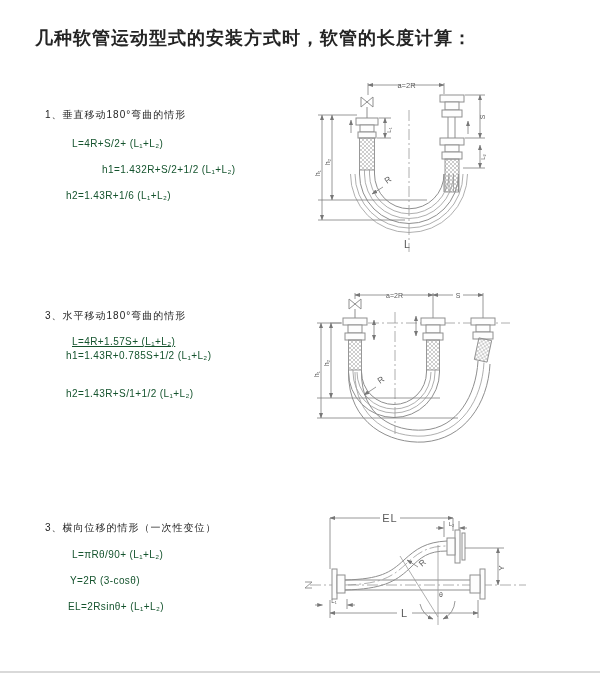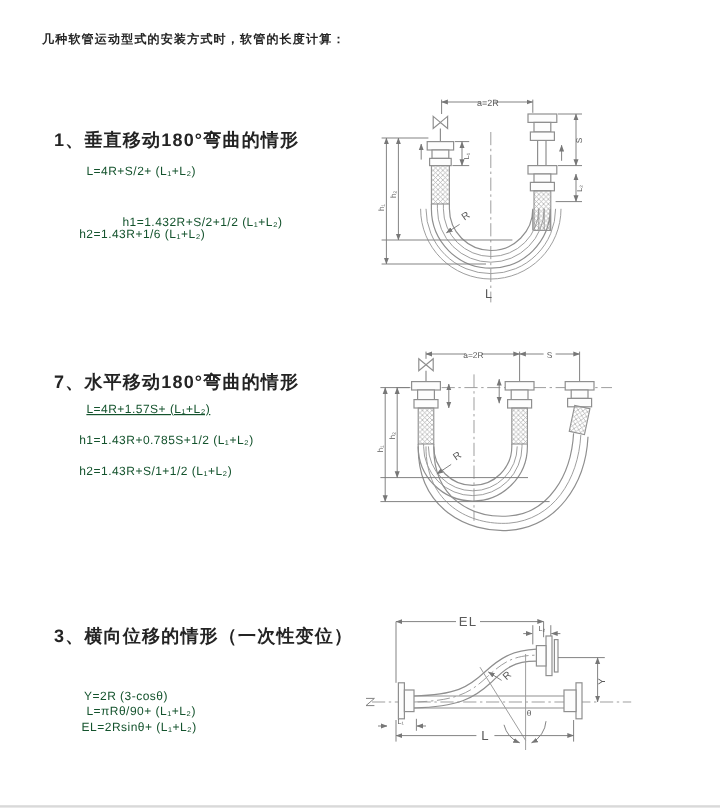--- a/index.html
+++ b/index.html
@@ -2,49 +2,49 @@
 <html><head>
 <meta charset="utf-8">
 <style>
   html,body{margin:0;padding:0;}
   body{
     width:600px;height:675px;position:relative;background:#ffffff;
     font-family:"Liberation Sans","DejaVu Sans",sans-serif;
     color:#242424;overflow:hidden;
   }
   .abs{position:absolute;}
-  .doc-title{font-size:10px;font-weight:bold;letter-spacing:1px;}
-  .sec-heading{font-size:15px;font-weight:bold;letter-spacing:1px;}
+  .doc-title{font-size:18px;font-weight:bold;letter-spacing:1px;}
+  .sec-heading{font-size:10px;font-weight:normal;letter-spacing:1px;}
   .formula{font-size:10px;font-weight:500;letter-spacing:.4px;color:#14532d;}
   .scan-edge{position:absolute;left:0;right:0;bottom:2px;height:2px;background:#d9d9d9;}
   svg text{font-family:"Liberation Sans","DejaVu Sans",sans-serif;fill:#5a5a5a;}
   svg .geo{stroke:#8f8f8f;fill:none;stroke-width:1;}
   svg .thin{stroke:#9a9a9a;fill:none;stroke-width:.8;}
   svg .dim{stroke:#7d7d7d;fill:none;stroke-width:.8;}
   svg .cl{stroke:#9a9a9a;fill:none;stroke-width:.8;stroke-dasharray:11 3 2 3;}
   svg .plate{stroke:#8f8f8f;fill:#fdfdfd;stroke-width:1;}
   svg .braidrect{stroke:#8f8f8f;stroke-width:.9;}
 </style>
 </head>
 <body>
 
 <div class="abs doc-title" style="left:35px;top:26px;">几种软管运动型式的安装方式时，软管的长度计算：</div>
 
 <div class="abs sec-heading" style="left:45px;top:108px;">1、垂直移动180°弯曲的情形</div>
 <div class="abs formula" style="left:72px;top:138px;">L=4R+S/2+ (L₁+L₂)</div>
-<div class="abs formula" style="left:66px;top:180px;padding-left:36px;">h1=1.432R+S/2+1/2 (L₁+L₂)</div>
+<div class="abs formula" style="left:66px;top:164px;padding-left:36px;">h1=1.432R+S/2+1/2 (L₁+L₂)</div>
 <div class="abs formula" style="left:66px;top:190px;">h2=1.43R+1/6 (L₁+L₂)</div>
 
-<div class="abs sec-heading" style="left:45px;top:309px;">7、水平移动180°弯曲的情形</div>
+<div class="abs sec-heading" style="left:45px;top:309px;">3、水平移动180°弯曲的情形</div>
 <div class="abs formula" style="left:72px;top:336px;text-decoration:underline;">L=4R+1.57S+ (L₁+L₂)</div>
-<div class="abs formula" style="left:66px;top:362px;text-align:right;">h1=1.43R+0.785S+1/2 (L₁+L₂)</div>
+<div class="abs formula" style="left:66px;top:350px;text-align:right;">h1=1.43R+0.785S+1/2 (L₁+L₂)</div>
 <div class="abs formula" style="left:66px;top:388px;">h2=1.43R+S/1+1/2 (L₁+L₂)</div>
 
 <div class="abs sec-heading" style="left:45px;top:521px;">3、横向位移的情形（一次性变位）</div>
-<div class="abs formula" style="left:72px;top:549px;margin-top:39px;">L=πRθ/90+ (L₁+L₂)</div>
+<div class="abs formula" style="left:72px;top:549px;">L=πRθ/90+ (L₁+L₂)</div>
 <div class="abs formula" style="left:70px;top:575px;">Y=2R (3-cosθ)</div>
 <div class="abs formula" style="left:68px;top:601px;">EL=2Rsinθ+ (L₁+L₂)</div>
 
 <svg class="abs" style="left:313px;top:70px;" width="212" height="192" viewBox="0 0 212 192">
   <defs>
     <marker id="a1" viewBox="0 0 8 8" refX="7.5" refY="4" markerWidth="7" markerHeight="7" orient="auto-start-reverse">
       <path d="M0,1 L8,4 L0,7 z" fill="#777"></path>
     </marker>
     <pattern id="braid1" width="4" height="4" patternUnits="userSpaceOnUse">
       <path d="M0,4 L4,0 M0,0 L4,4" stroke="#ababab" stroke-width=".6"></path>

